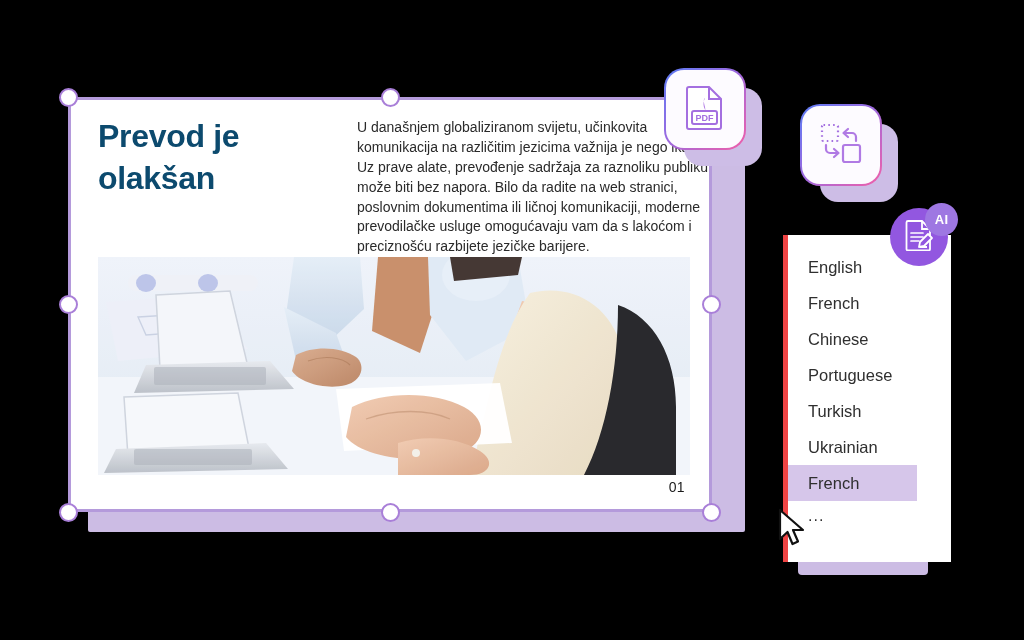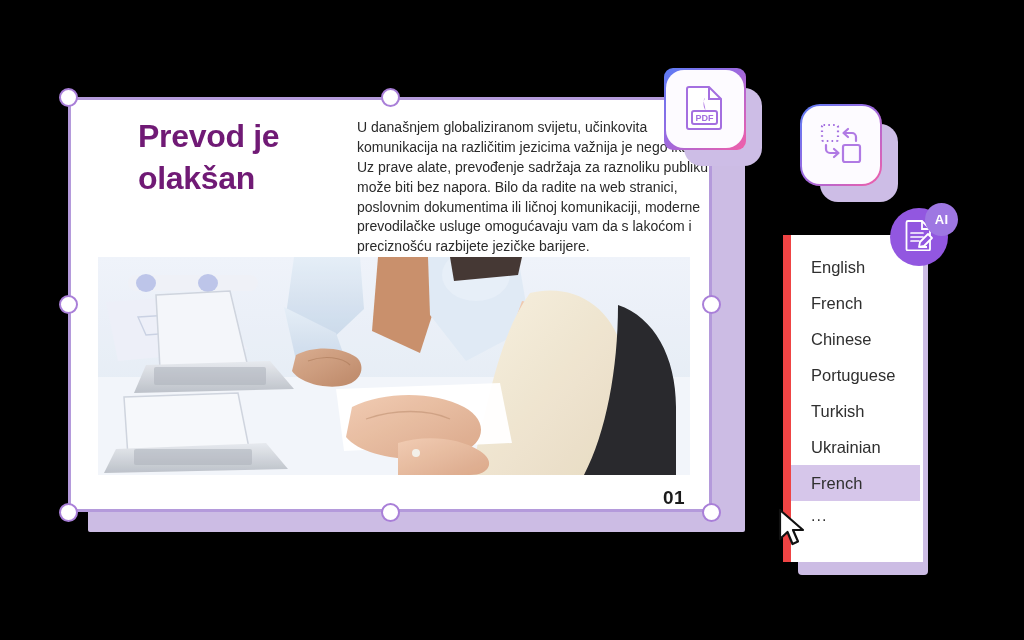--- a/index.html
+++ b/index.html
@@ -48,23 +48,22 @@
   }
 
   #slide-heading {
     position: absolute;
     left: 27px;
     top: 15px;
     width: 230px;
     font-size: 32px;
     font-weight: 700;
     line-height: 1.32;
-    color: #701a75;
+    color: #0c4a6e;
     letter-spacing: -0.3px;
-    margin-left: 40px;
   }
 
   #slide-paragraph {
     position: absolute;
     left: 286px;
     top: 18px;
     width: 352px;
     font-size: 14px;
     line-height: 1.42;
     color: #2a2a2a;
@@ -78,23 +77,23 @@
     width: 592px;
     height: 218px;
     overflow: hidden;
     background: #e8eef6;
   }
   #slide-photo svg { display: block; width: 100%; height: 100%; }
 
   #slide-page-number {
     position: absolute;
     right: 24px;
-    bottom: 0;
-    font-size: 19px;
-    font-weight: 700;
+    bottom: 14px;
+    font-size: 14px;
+    font-weight: 400;
     color: #1b1b1b;
     letter-spacing: 0.4px;
   }
 
   
   .handle {
     position: absolute;
     width: 19px;
     height: 19px;
     border-radius: 50%;
@@ -128,21 +127,21 @@
     align-items: center;
     justify-content: center;
   }
   .float-shadow {
     position: absolute;
     border-radius: 18px;
     background: #cdbde6;
     z-index: 45;
   }
 
-  #tile-pdf       { left: 664px; top: 68px;  width: 82px; height: 82px; border-radius: 9px; }
+  #tile-pdf       { left: 664px; top: 68px;  width: 82px; height: 82px; }
   #tile-pdf-shade { left: 684px; top: 88px;  width: 78px; height: 78px; }
   #tile-convert       { left: 800px; top: 104px; width: 82px; height: 82px; }
   #tile-convert-shade { left: 820px; top: 124px; width: 78px; height: 78px; }
 
   
   #ai-bubble {
     position: absolute;
     left: 890px;
     top: 208px;
     width: 58px;
@@ -180,24 +179,24 @@
     width: 130px;
     height: 327px;
     background: #ccbce4;
     border-radius: 4px;
     z-index: 20;
   }
   #dropdown-panel {
     position: absolute;
     left: 783px;
     top: 235px;
-    width: 140px;
+    width: 168px;
     height: 327px;
     background: #ffffff;
-    border-left: 8px solid #ef4444;
+    border-left: 5px solid #ef4444;
     z-index: 25;
     padding-top: 14px;
   }
   .lang-item {
     height: 36px;
     display: flex;
     align-items: center;
     padding-left: 20px;
     font-size: 16.5px;
     color: #2f2f2f;

